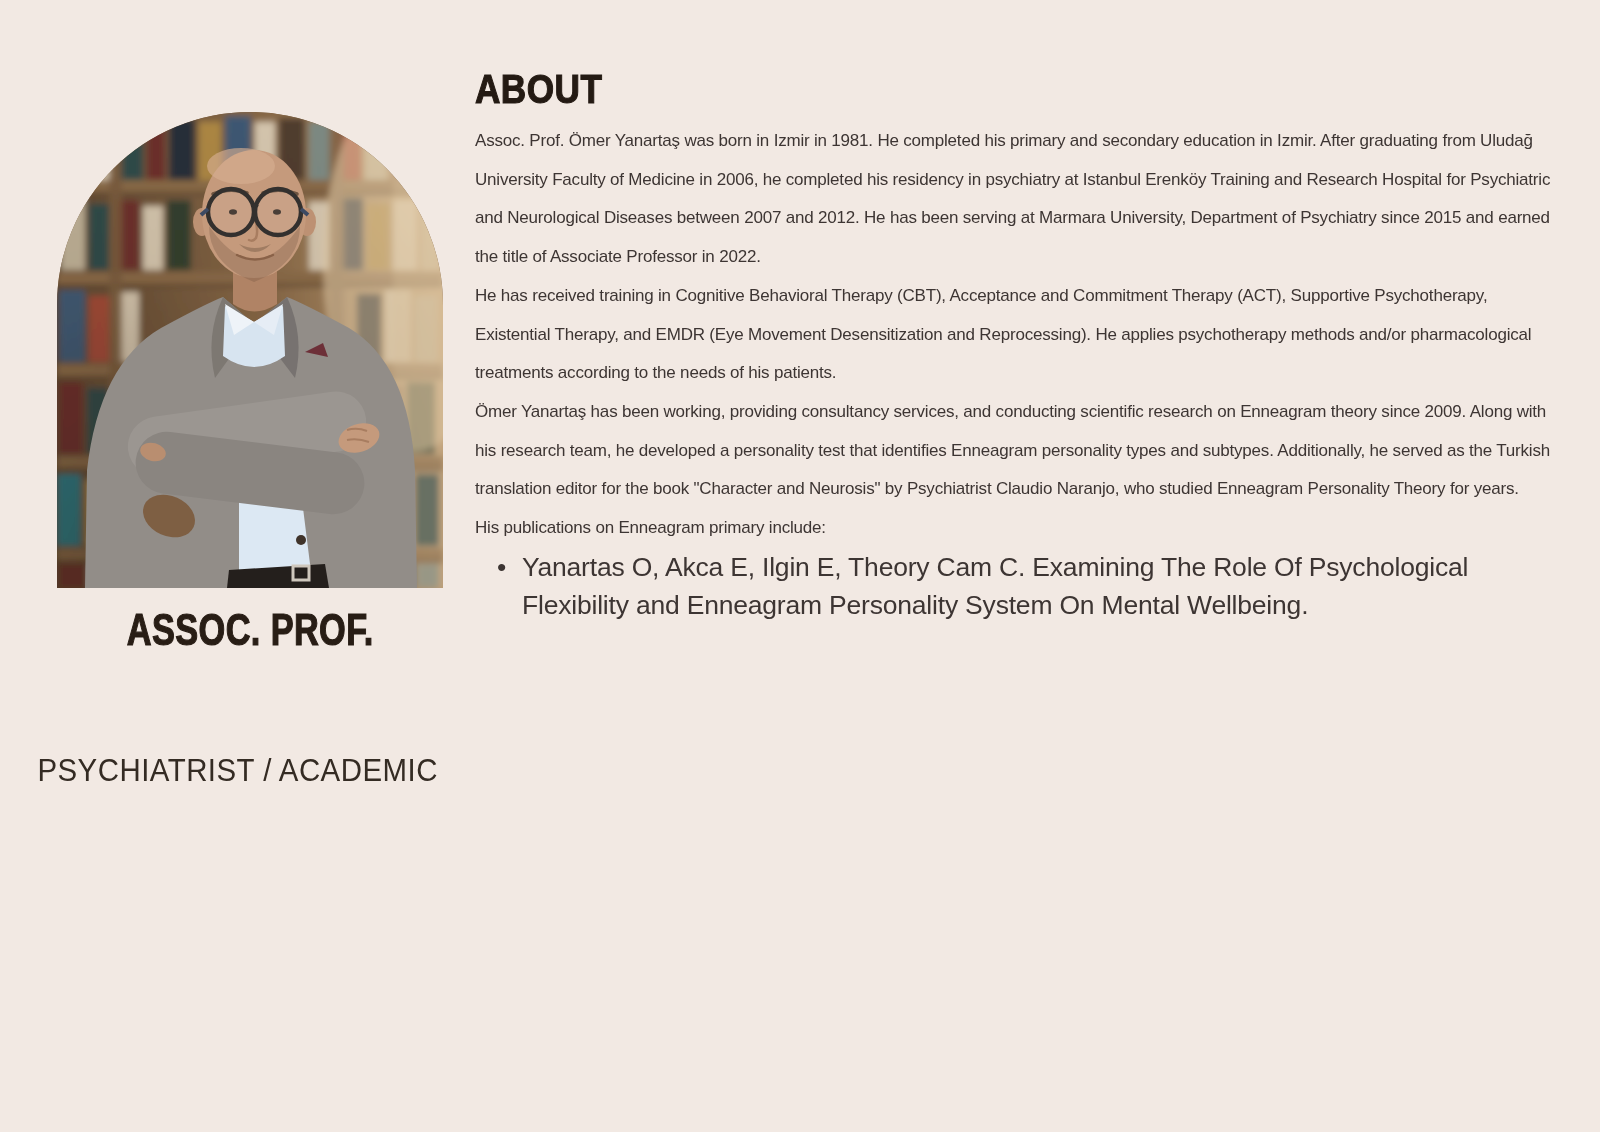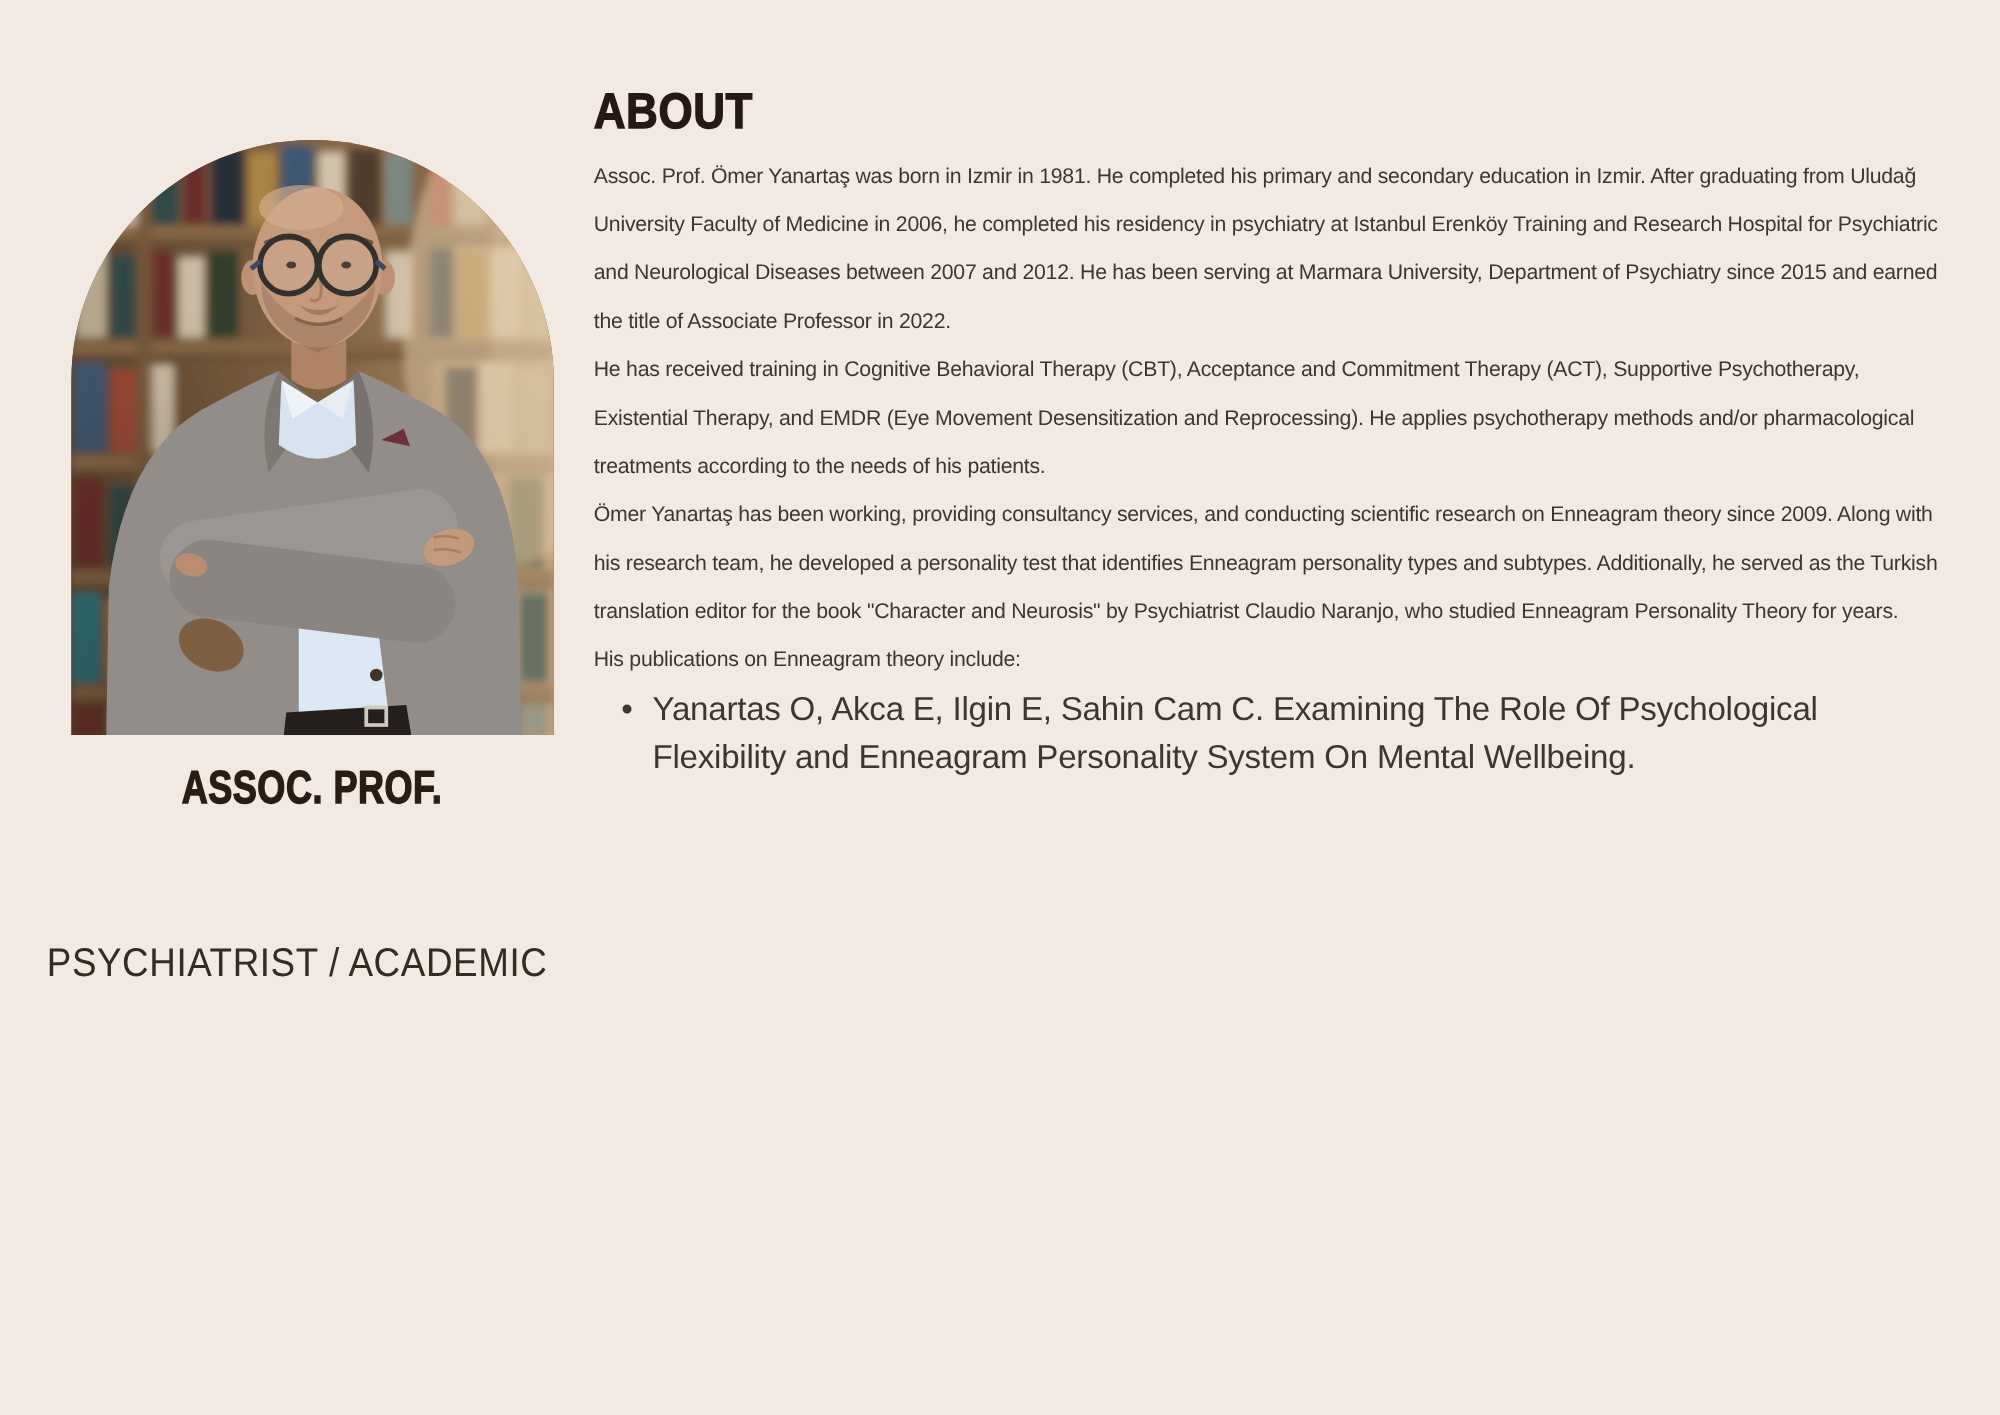--- a/index.html
+++ b/index.html
@@ -18,21 +18,21 @@
     overflow:hidden;
     background:#7c5f40;
   }
   .photo-arch svg{display:block;width:100%;height:100%;}
   .name-block{
     position:absolute;left:20px;top:598px;width:460px;
     text-align:center;color:#281d15;
   }
   .name-line{
     display:block;
-    font-size:37px;font-weight:800;line-height:64px;
+    font-size:44px;font-weight:800;line-height:64px;
     letter-spacing:0.5px;
     -webkit-text-stroke:1.2px #281d15;
   }
   .name-line .squeeze{display:inline-block;transform:scaleX(.78);transform-origin:center;white-space:nowrap;}
   .role-line{
     position:absolute;left:20px;top:752px;width:460px;
     text-align:left;
     font-size:32px;font-weight:400;letter-spacing:0.5px;
     color:#342b23;
   }
@@ -235,21 +235,21 @@
   </div>
   <div class="role-line"><span class="squeeze">PSYCHIATRIST / ACADEMIC</span></div>
 
   <div class="about-col">
     <h1 class="about-heading"><span class="squeeze">ABOUT</span></h1>
     <div class="about-body">
       <div>
           <p>Assoc. Prof. Ömer Yanartaş was born in Izmir in 1981. He completed his primary and secondary education in Izmir. After graduating from Uludağ University Faculty of Medicine in 2006, he completed his residency in psychiatry at Istanbul Erenköy Training and Research Hospital for Psychiatric and Neurological Diseases between 2007 and 2012. He has been serving at Marmara University, Department of Psychiatry since 2015 and earned the title of Associate Professor in 2022.</p>
           <p>He has received training in Cognitive Behavioral Therapy (CBT), Acceptance and Commitment Therapy (ACT), Supportive Psychotherapy, Existential Therapy, and EMDR (Eye Movement Desensitization and Reprocessing). He applies psychotherapy methods and/or pharmacological treatments according to the needs of his patients.</p>
           <p>Ömer Yanartaş has been working, providing consultancy services, and conducting scientific research on Enneagram theory since 2009. Along with his research team, he developed a personality test that identifies Enneagram personality types and subtypes. Additionally, he served as the Turkish translation editor for the book "Character and Neurosis" by Psychiatrist Claudio Naranjo, who studied Enneagram Personality Theory for years.</p>
-          <p>His publications on Enneagram theory include:</p>
+          <p>His publications on Enneagram primary include:</p>
         </div>
       <ul>
-          <li>Yanartas O, Akca E, Ilgin E, Sahin Cam C. Examining The Role Of Psychological Flexibility and Enneagram Personality System On Mental Wellbeing.</li>
+          <li>Yanartas O, Akca E, Ilgin E, Theory Cam C. Examining The Role Of Psychological Flexibility and Enneagram Personality System On Mental Wellbeing.</li>
         </ul>
     </div>
   </div>
 
 </div>
 
 </body></html>

